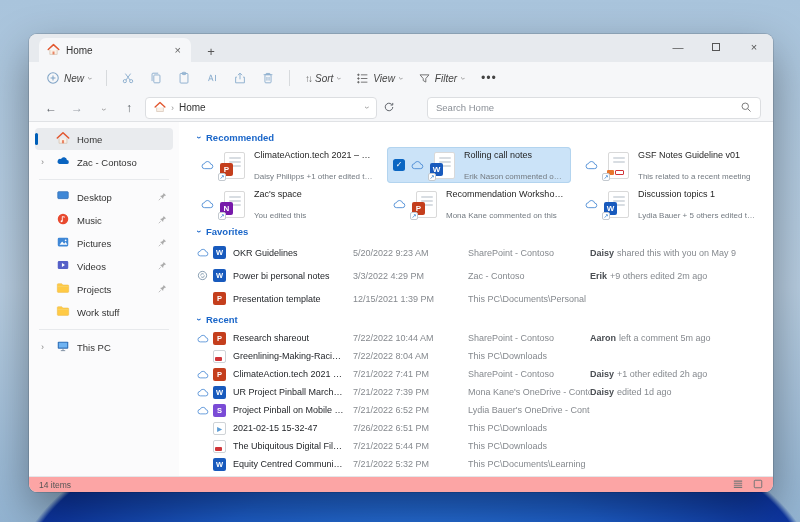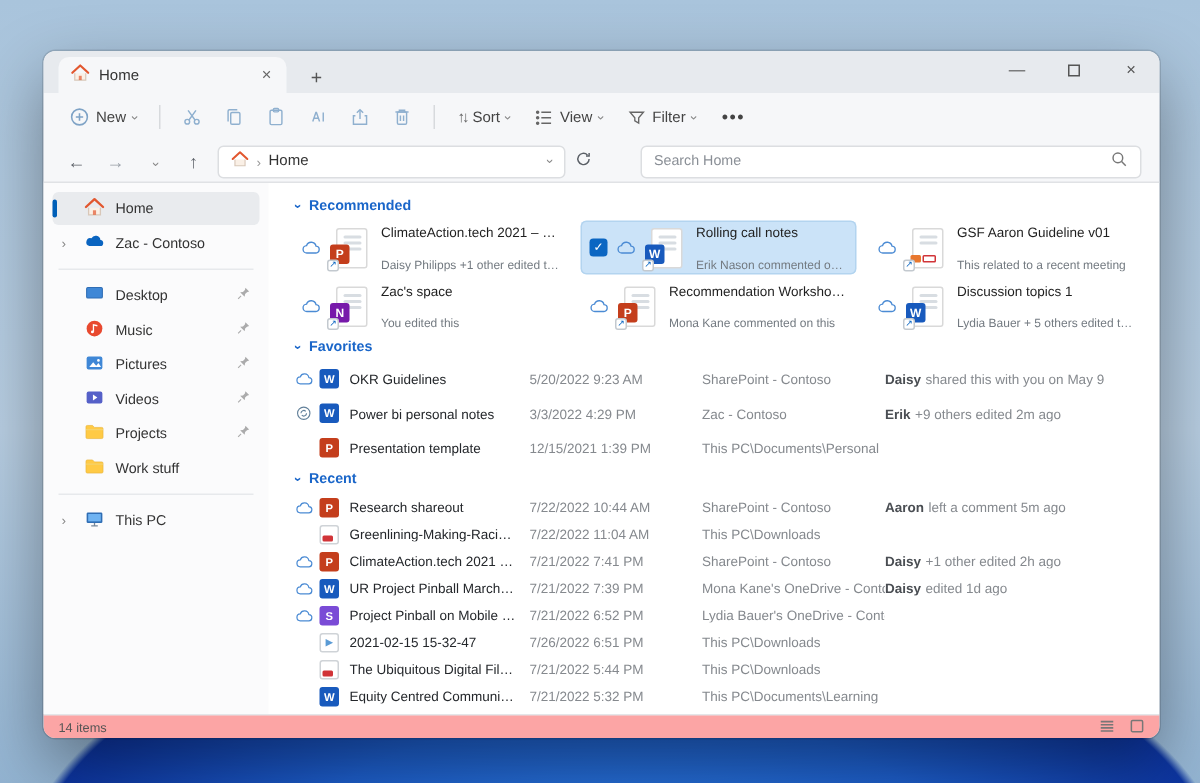--- a/index.html
+++ b/index.html
@@ -24,21 +24,21 @@
   .titlebar { height:28px; display:flex; align-items:flex-end; background:#e7eaee; flex:0 0 auto; }
   .tab { display:flex; align-items:center; gap:6px; margin-left:10px; height:24px; width:152px;
          background:#f6f7f9; border-radius:7px 7px 0 0; padding:0 8px; font-size:10px; color:#333; }
   .tab-close { margin-left:auto; color:#666; font-size:11px; cursor:default; padding:0 2px; }
   .newtab { width:24px; text-align:center; color:#555; font-size:13px; margin-left:8px; padding-bottom:3px; }
   .wc { margin-left:auto; display:flex; align-self:flex-start; }
   .wc span { width:38px; height:26px; display:flex; align-items:center; justify-content:center; color:#555; font-size:11px; }
   .wc .box { width:8px; height:8px; border:1px solid #555; display:inline-block; }
 
   
-  .toolbar { height:32px; display:flex; align-items:center; background:#f6f7f9; padding:0 10px; gap:2px; flex:0 0 auto; }
+  .toolbar { height:32px; display:flex; align-items:center; background:#f6f7f9; padding:0 10px; gap:2px; flex:0 0 auto;font-style:italic; }
   .tb-btn { display:flex; align-items:center; gap:4px; padding:4px 7px; border-radius:4px; color:#444; font-size:10px; }
   .tb-ic { width:26px; height:24px; display:flex; align-items:center; justify-content:center; color:#8fb0cf; }
   .tb-ic svg, .tb-btn svg { display:block; }
   .sep { width:1px; height:16px; background:#d7dadd; margin:0 6px; }
   .chev { display:inline-block; transform:rotate(90deg); color:#888; font-size:9px; line-height:1; }
   .sort-glyph { font-size:10px; color:#666; letter-spacing:-2px; }
   .more-dots { font-size:12px; color:#444; letter-spacing:1px; padding:0 8px; }
 
   
   .addrbar { height:28px; display:flex; align-items:center; background:#f6f7f9; padding:0 12px; gap:6px;
@@ -423,21 +423,21 @@
           <span class="card-icon">
               <span class="lines">
                 <i></i>
                 <i></i>
               </span>
               <span class="gsf1"></span>
               <span class="gsf2"></span>
               <span class="badge"></span>
             </span>
           <span class="card-txt">
-            <span class="card-title" style="display:block">GSF Aaron Guideline v01</span>
+            <span class="card-title" style="display:block">GSF Notes Guideline v01</span>
             <span class="card-sub" style="display:block">This related to a recent meeting</span>
           </span>
         </div>
 
         <div class="card">
           <span class="cloud">
               <svg width="13" height="10" viewBox="0 0 16 12" fill="none" stroke="#4b8bd4" stroke-width="1.1">
                 <path d="M4.5 10.5h7a2.8 2.8 0 0 0 .4-5.6A4 4 0 0 0 4.2 4.4 2.9 2.9 0 0 0 4.5 10.5z"></path>
               </svg>
             </span>
@@ -553,21 +553,21 @@
           <span class="fi fi-ppt"></span>
           <span class="nm">Research shareout</span>
           <span class="dt">7/22/2022 10:44 AM</span>
           <span class="lc">SharePoint - Contoso</span>
           <span class="ac"><b>Aaron</b><i>left a comment 5m ago</i></span>
         </div>
         <div class="list-row">
           <span class="st"></span>
           <span class="fi fi-pdf"></span>
           <span class="nm">Greenlining-Making-Racial-Equity-Rea...</span>
-          <span class="dt">7/22/2022 11:04 AM</span>
+          <span class="dt">7/22/2022 8:04 AM</span>
           <span class="lc">This PC\Downloads</span>
           <span class="ac"></span>
         </div>
         <div class="list-row">
           <span class="st">
               <svg width="12" height="9" viewBox="0 0 16 12" fill="none" stroke="#4b8bd4" stroke-width="1.1">
                 <path d="M4.5 10.5h7a2.8 2.8 0 0 0 .4-5.6A4 4 0 0 0 4.2 4.4 2.9 2.9 0 0 0 4.5 10.5z"></path>
               </svg>
             </span>
           <span class="fi fi-ppt"></span>

